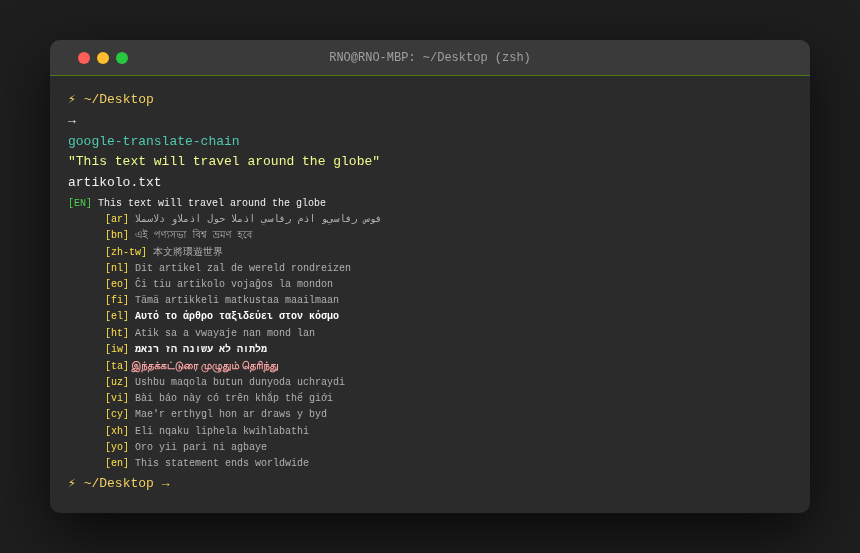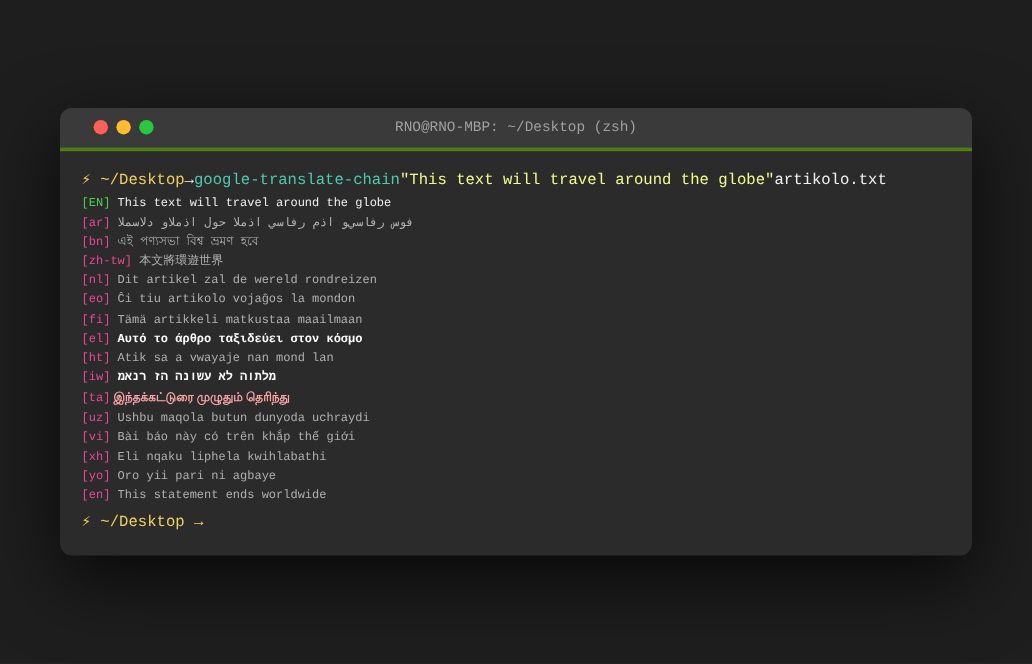--- a/index.html
+++ b/index.html
@@ -22,21 +22,21 @@
       overflow: hidden;
     }
 
     .titlebar {
       background: #3a3a3a;
       height: 36px;
       display: flex;
       align-items: center;
       padding: 0 28px;
       position: relative;
-      border-bottom: 3px solid #4d7c0f;
+      border-bottom: 1px solid #4d7c0f;
     }
 
     .traffic-lights {
       display: flex;
       gap: 7px;
       align-items: center;
     }
 
     .tl {
       width: 12px;
@@ -62,40 +62,42 @@
       font-size: 13px;
       line-height: 1.6;
       color: #f0f0f0;
     }
 
     .prompt-line {
       display: flex;
       flex-wrap: wrap;
       gap: 0;
       margin-bottom: 2px;
+      flex-direction: column;
     }
 
     .color-yellow  { color: #f0d060; }
     .color-white   { color: #f0f0f0; }
     .color-cyan    { color: #4ec9b0; }
     .color-dim     { color: #b0b0b0; }
 
     .cmd-quoted {
       color: #f1fa8c;
     }
 
     .line {
       display: block;
       white-space: pre;
       font-size: 10px;
       line-height: 1.62;
     }
 
     .lang-tag {
-      color: #ec4899;
+      color: #fde047;
+      margin-left: 37px;
     }
 
     .lang-en-tag   { color: #50d050; }
     .lang-content-en { color: #f0f0f0; }
 
     .bottom-prompt {
       display: flex;
       align-items: flex-start;
       margin-top: 2px;
     }
@@ -129,20 +131,21 @@
     <span class="line"><span class="lang-tag">[zh-tw]</span><span class="color-dim"> 本文將環遊世界</span></span>
     <span class="line"><span class="lang-tag">[nl]</span><span class="color-dim"> Dit artikel zal de wereld rondreizen</span></span>
     <span class="line"><span class="lang-tag">[eo]</span><span class="color-dim"> Ĉi tiu artikolo vojaĝos la mondon</span></span>
     <span class="line"><span class="lang-tag">[fi]</span><span class="color-dim"> Tämä artikkeli matkustaa maailmaan</span></span>
     <span class="line"><span class="lang-tag">[el]</span><span style="color:#ffffff;font-weight:bold;"> Αυτό το άρθρο ταξιδεύει στον κόσμο</span></span>
     <span class="line"><span class="lang-tag">[ht]</span><span class="color-dim"> Atik sa a vwayaje nan mond lan</span></span>
     <span class="line"><span class="lang-tag">[iw]</span><span style="color:#ffffff;font-weight:bold;"> מלתוה לא עשונה הז רנאמ</span></span>
     <span class="line"><span class="lang-tag">[ta]</span><span style="color:#fca5a5;font-weight:bold;font-family:Liberation Serif, serif;"> இந்தக்கட்டுரை முழுதும் தெரிந்து</span></span>
     <span class="line"><span class="lang-tag">[uz]</span><span class="color-dim"> Ushbu maqola butun dunyoda uchraydi</span></span>
     <span class="line"><span class="lang-tag">[vi]</span><span class="color-dim"> Bài báo này có trên khắp thế giới</span></span>
+    <span class="line"><span class="lang-tag">[cy]</span><span class="color-dim"> Mae'r erthygl hon ar draws y byd</span></span>
     <span class="line"><span class="lang-tag">[xh]</span><span class="color-dim"> Eli nqaku liphela kwihlabathi</span></span>
     <span class="line"><span class="lang-tag">[yo]</span><span class="color-dim"> Oro yii pari ni agbaye</span></span>
     <span class="line"><span class="lang-tag">[en]</span><span class="color-dim"> This statement ends worldwide</span></span>
 
     <div class="bottom-prompt">
       <span class="color-yellow">⚡ ~/Desktop →</span>
     </div>
   </div>
 </div>
 

